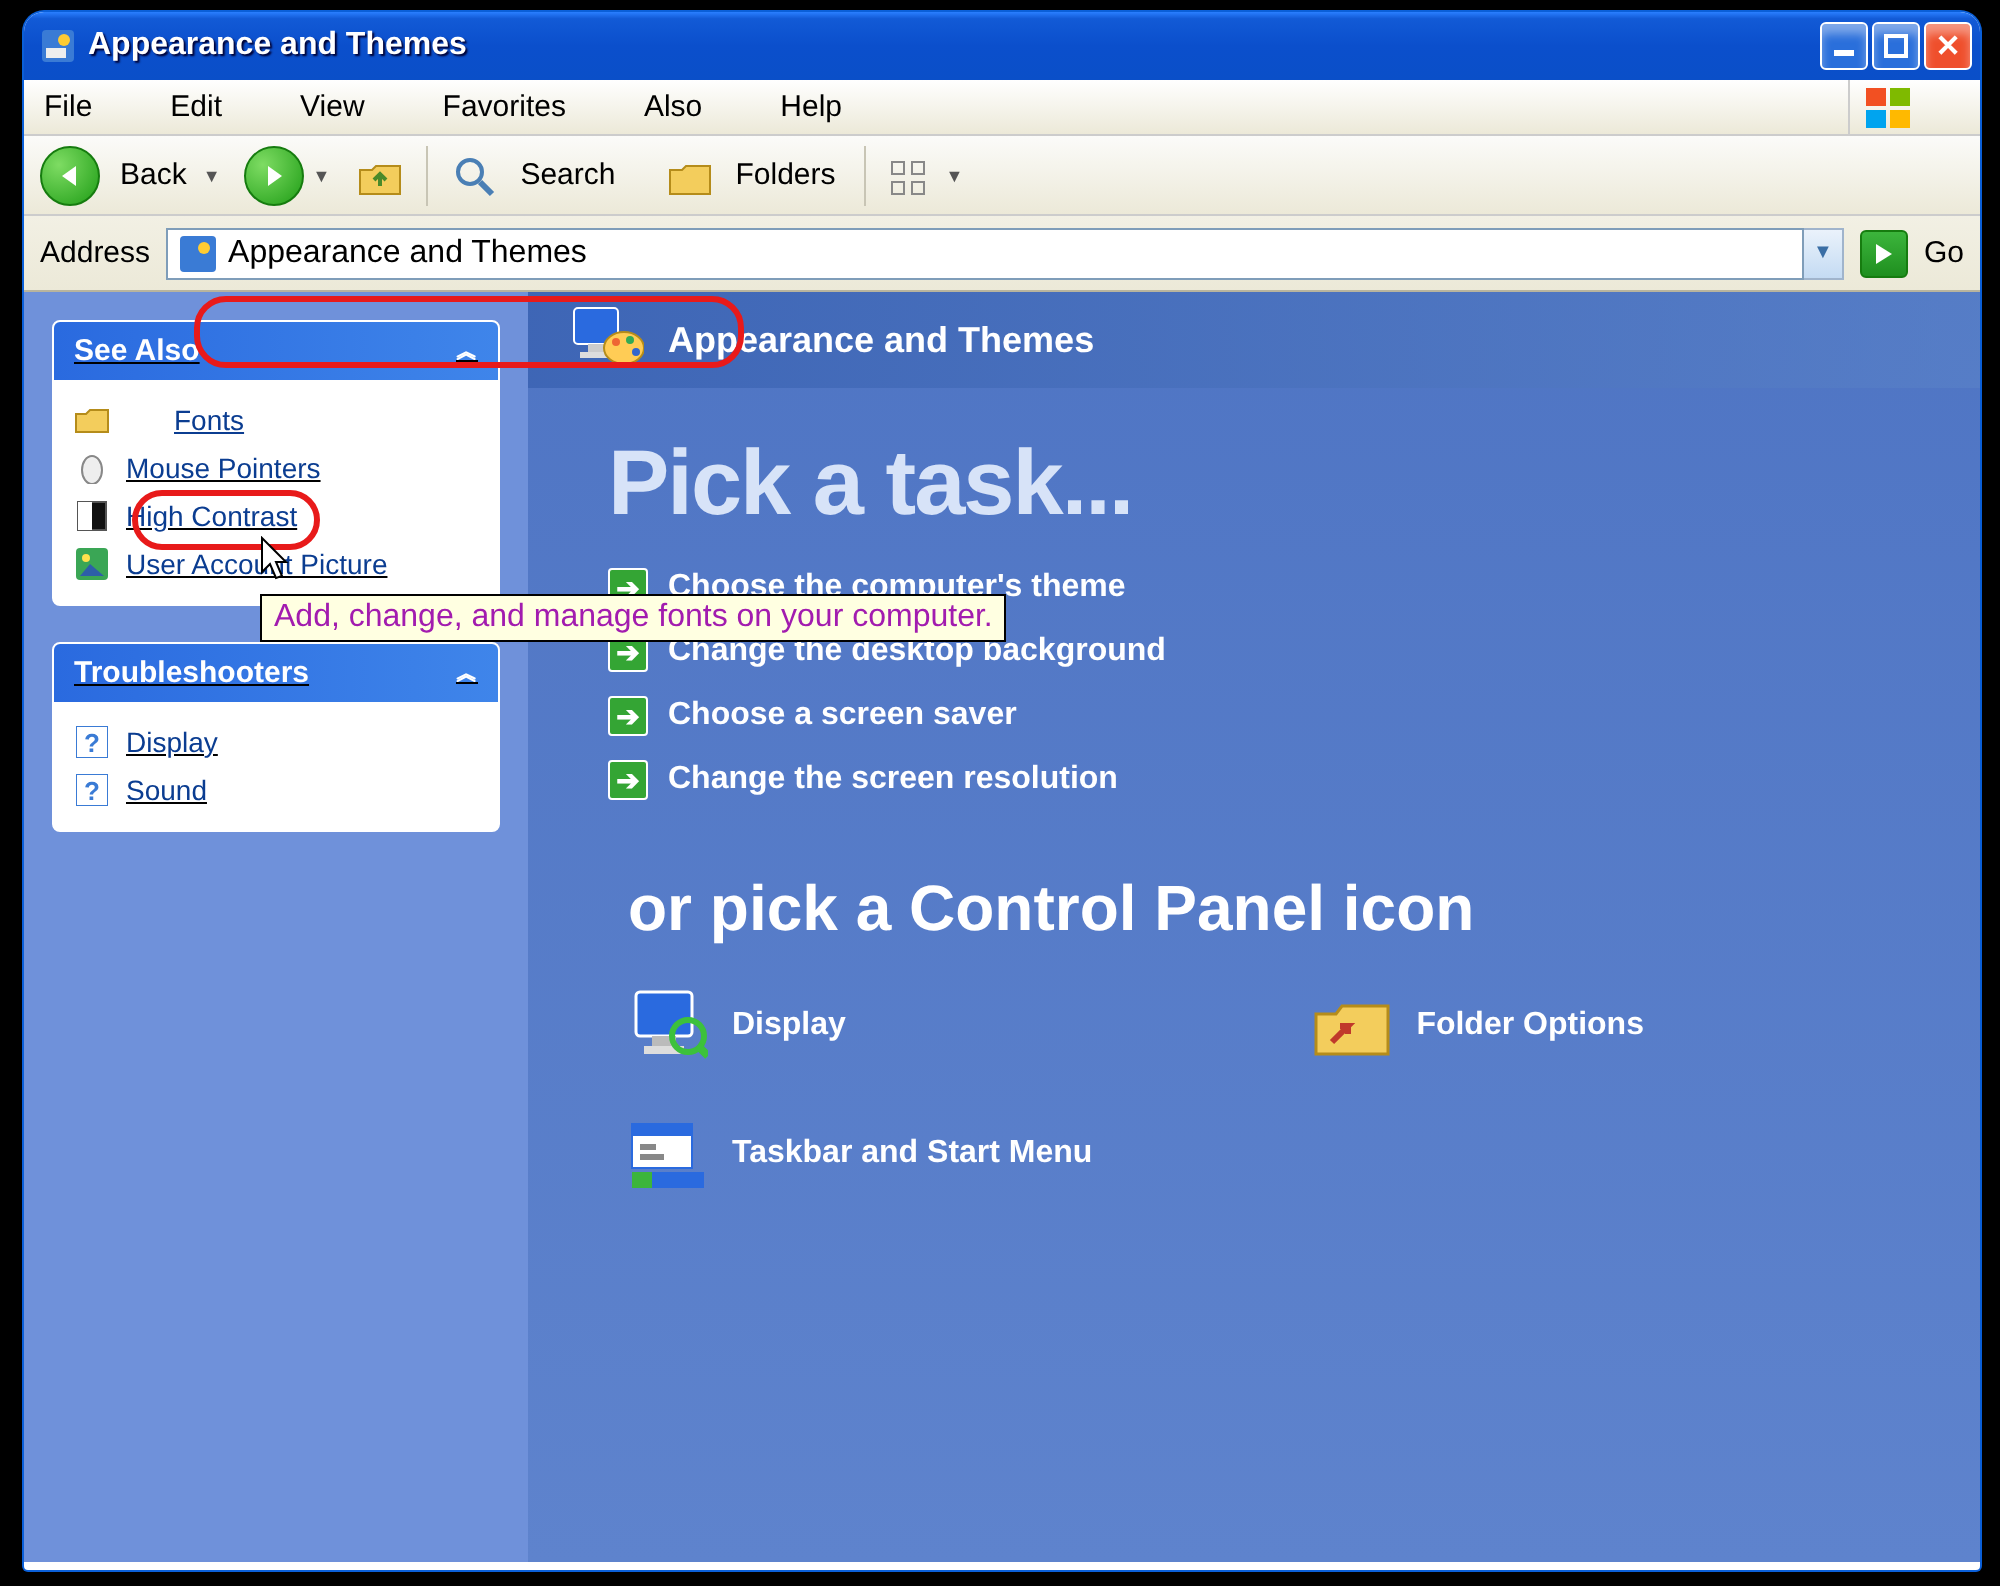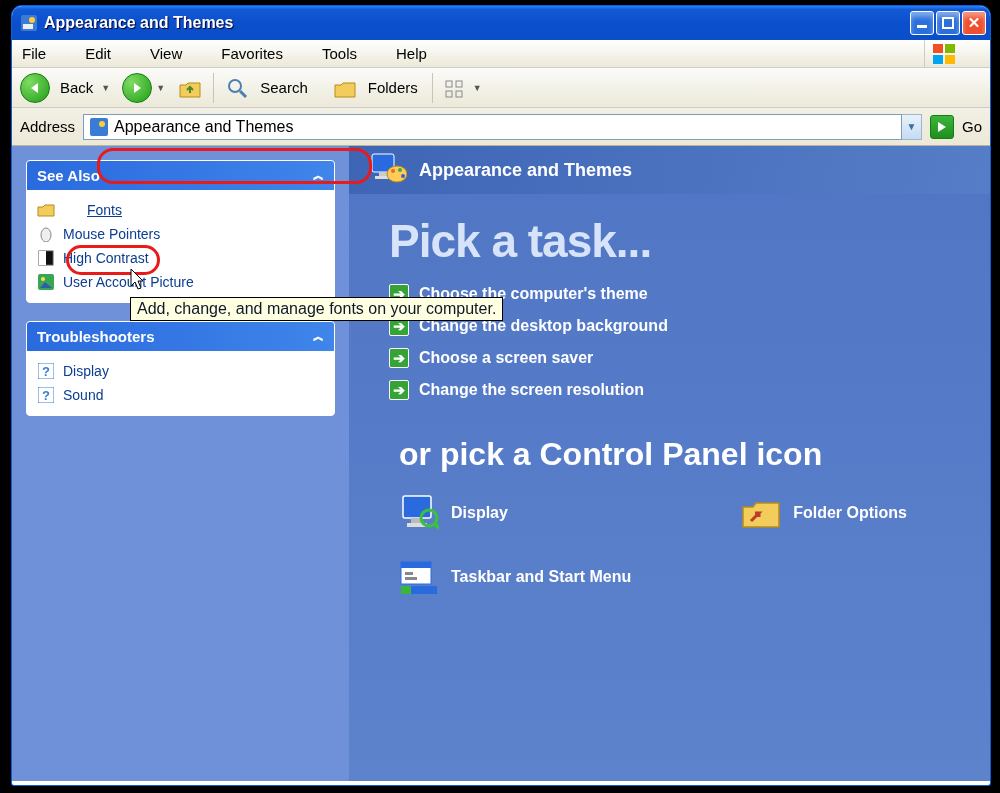--- a/index.html
+++ b/index.html
@@ -90,23 +90,24 @@
     padding: 0 6px;
     font-size:16px;
   }
   .addr-drop { width:20px; height:26px; border:1px solid #a0b4cc; border-left:none; background:linear-gradient(#eaf2fb,#c4dbf3); display:flex;align-items:center;justify-content:center; color:#3a6ea5; font-size:10px;}
   .go-btn { width:24px;height:24px;background:linear-gradient(#3cb53c,#1f8f1f);border-radius:3px;display:flex;align-items:center;justify-content:center;color:#fff;border:1px solid #167c0f;}
   .content {
     display:flex;
     height: calc(100% - 34px - 28px - 44px - 38px);
   }
   .sidebar {
-    width: 337px;
+    width: 252px;
     background: #6f91da;
     padding: 14px;
+    text-decoration: underline;
   }
   .sb-panel {
     background:#fff;
     border-radius:4px;
     overflow:hidden;
     margin-bottom: 18px;
     border:1px solid #fff;
   }
   .sb-head {
     background: linear-gradient(to right,#2a6adf,#3f85ea);
@@ -155,21 +156,21 @@
   }
   .cp-icon { display:flex;align-items:center;gap:12px;font-weight:bold;font-size:16px;color:#fff; margin-bottom:24px;}
   .cp-icon .bigico { width:40px;height:40px;display:flex;align-items:center;justify-content:center;}
   .tooltip {
     position:absolute;
     left:130px; top:297px;
     background:#ffffe1;
     border:1px solid #000;
     padding:2px 6px;
     font-size:16px;
-    color:#0f172a;
+    color:#a21caf;
     z-index:50;
     white-space:nowrap;
   }
   .cursor {
     position:absolute;
     left:127px; top:268px;
     z-index:60;
     pointer-events:none;
   }
   svg { display:block; }
@@ -198,21 +199,21 @@
         </svg>
       </div>
     <div class="win-btn close">✕</div>
   </div>
 
   <div class="menubar">
     <span>File</span>
     <span>Edit</span>
     <span>View</span>
     <span>Favorites</span>
-    <span>Tools</span>
+    <span>Also</span>
     <span>Help</span>
     <span class="flag">
       <svg width="22" height="20" viewBox="0 0 22 20">
           <rect x="0" y="0" width="10" height="9" fill="#f25022"></rect>
           <rect x="12" y="0" width="10" height="9" fill="#7fba00"></rect>
           <rect x="0" y="11" width="10" height="9" fill="#00a4ef"></rect>
           <rect x="12" y="11" width="10" height="9" fill="#ffb900"></rect>
         </svg>
     </span>
   </div>

